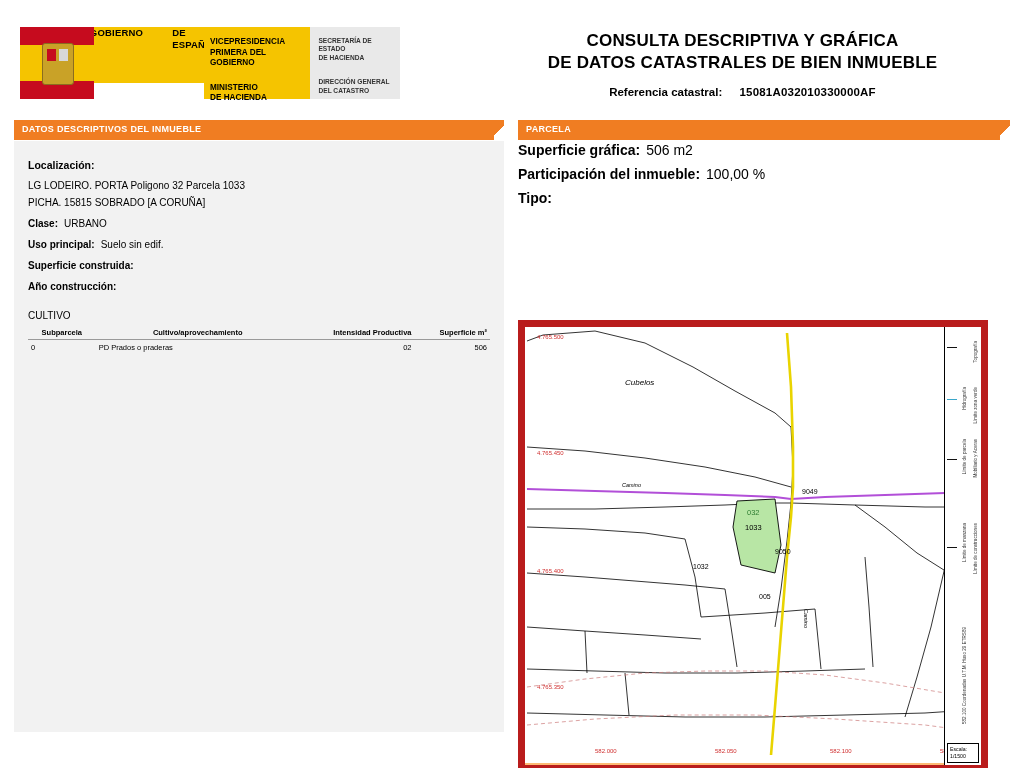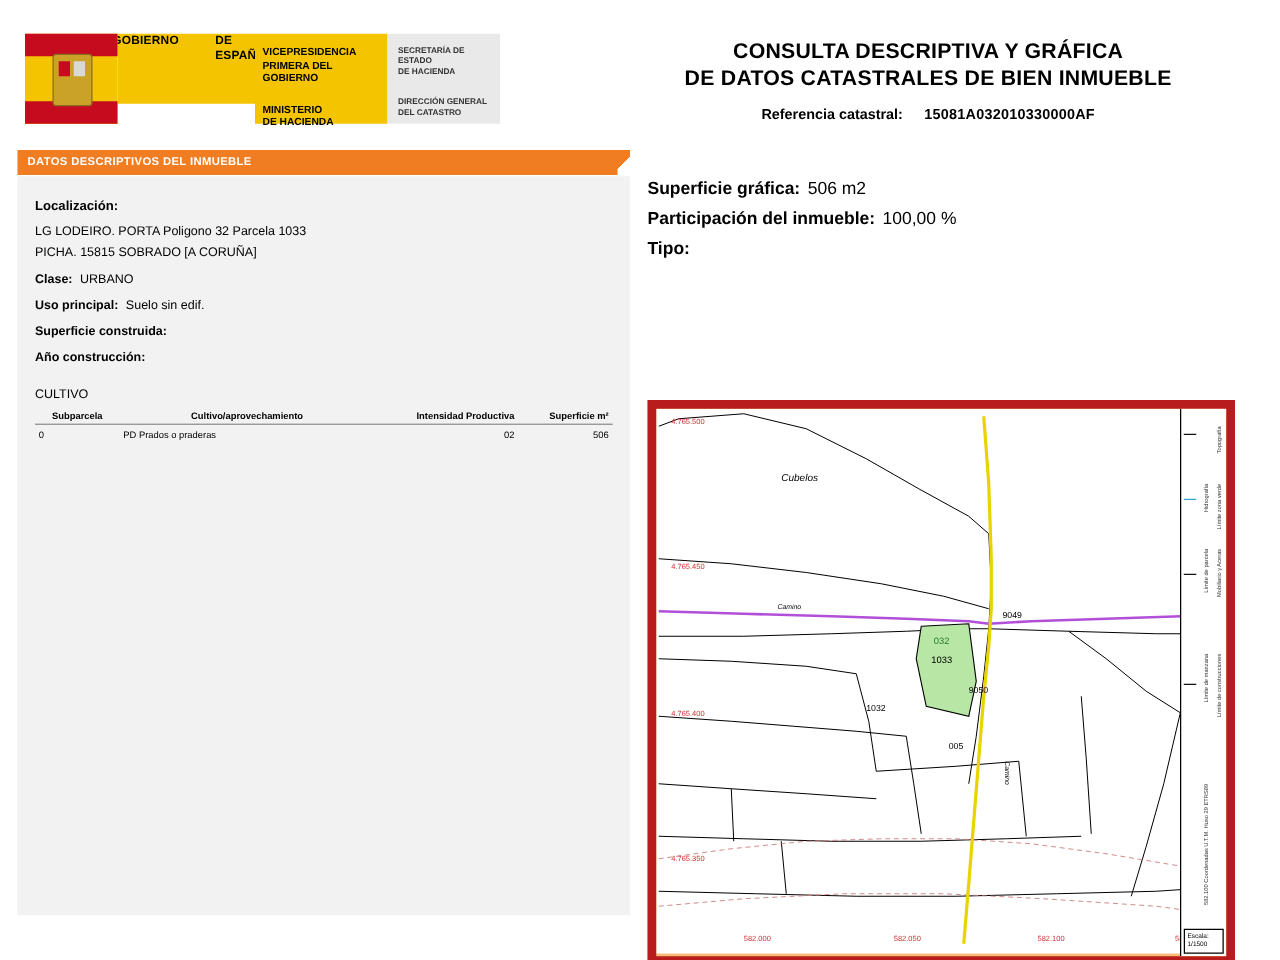--- a/index.html
+++ b/index.html
@@ -146,20 +146,21 @@
               <td class="num">02</td>
               <td class="num">506</td>
             </tr>
           </tbody>
         </table>
       </div>
     </div>
   </div>
 
   <div class="right-panel">
+    <div class="bar">PARCELA</div>
     <div class="rb-inner">
       <div class="fieldrow">
         <b>Superficie gráfica:</b><span>506 m2</span>
       </div>
       <div class="fieldrow">
         <b>Participación del inmueble:</b><span>100,00 %</span>
       </div>
       <div class="fieldrow">
         <b>Tipo:</b><span></span>
       </div>

